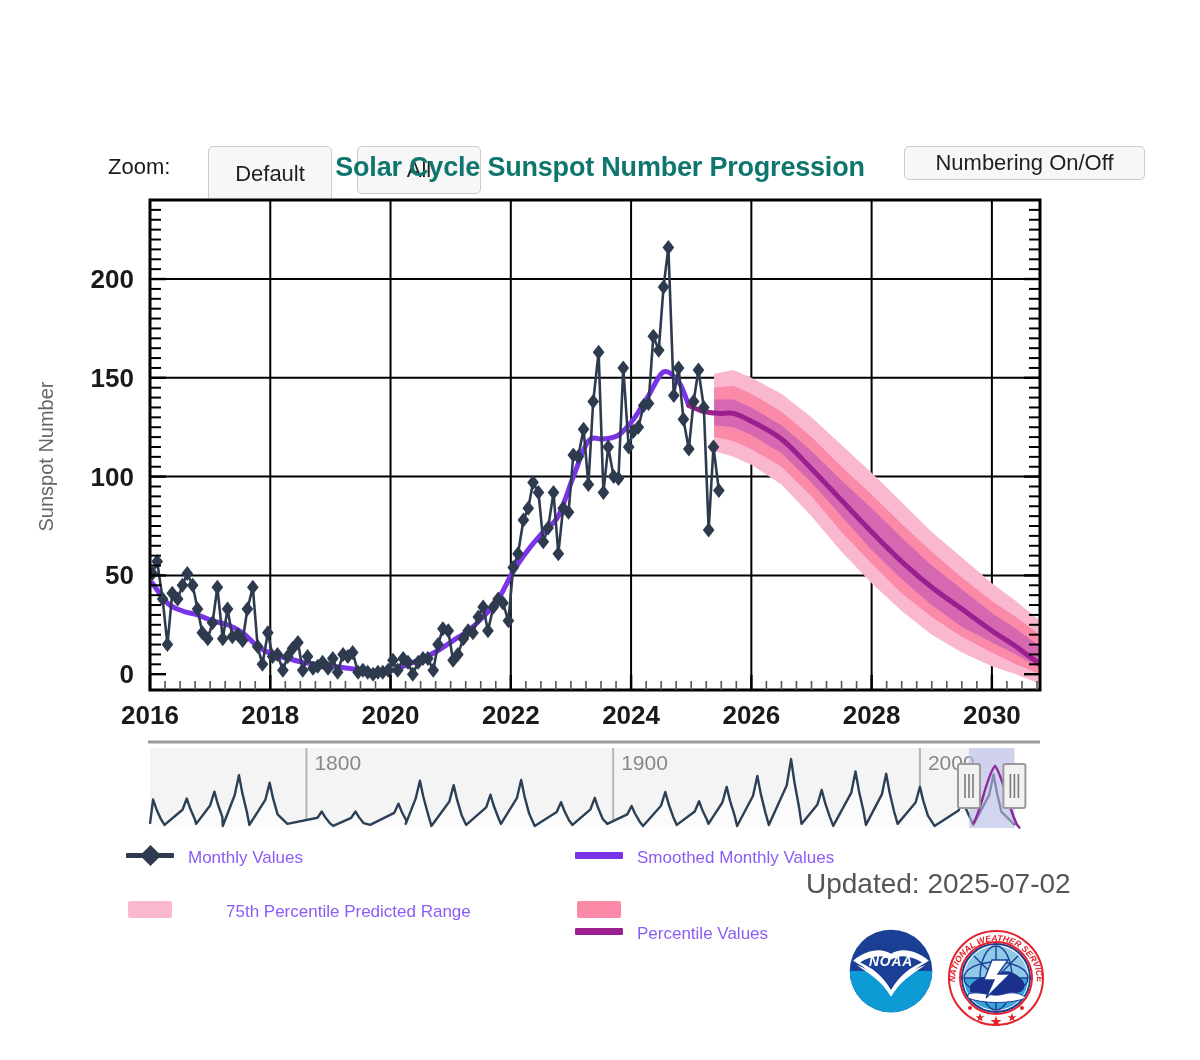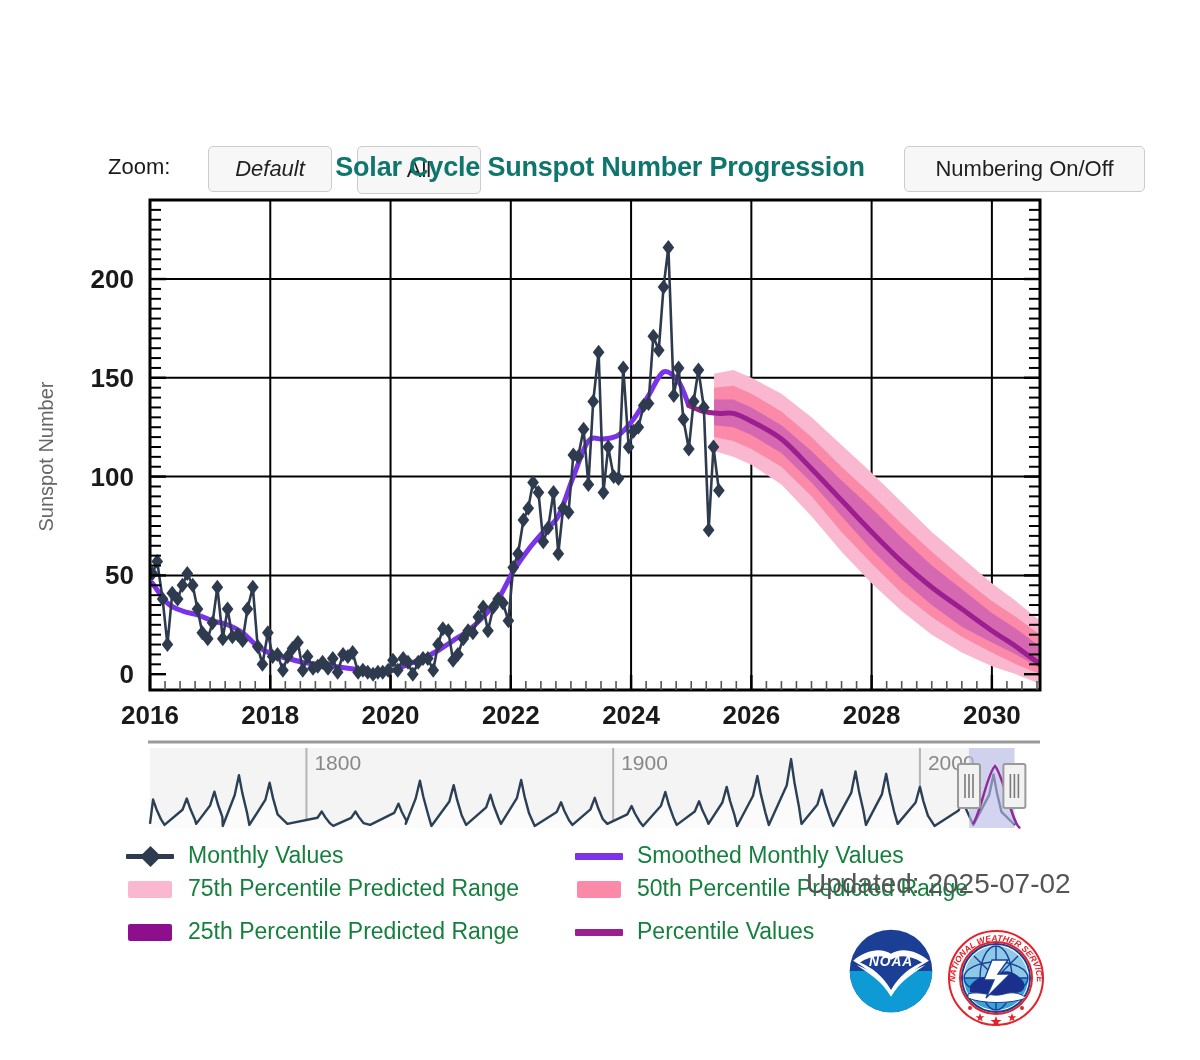--- a/index.html
+++ b/index.html
@@ -26,23 +26,23 @@
     border:1px solid #cccccc;
     border-radius:5px;
     font-size:22px;
     color:#1f1f1f;
     font-family:"Liberation Sans", sans-serif;
     display:flex;align-items:center;justify-content:center;
     cursor:pointer;
     box-sizing:border-box;
     padding:0;
   }
-  #btn-default{left:208px;top:76px;width:124px;height:46px;font-style:italic;}
+  #btn-default{left:208px;top:76px;width:124px;height:56px;}
   #btn-all{left:357px;top:76px;width:124px;height:48px;}
-  #btn-numbering{left:904px;top:76px;width:241px;height:46px;}
+  #btn-numbering{left:904px;top:76px;width:241px;height:34px;}
 
   
   #chart-title{
     position:absolute;left:0;top:152px;width:1200px;
     text-align:center;
     font-size:27px;font-weight:bold;color:#0f766e;
     font-family:"Liberation Sans", sans-serif;
     letter-spacing:-0.2px;
   }
 
@@ -62,29 +62,29 @@
     font-size:20px;color:#666666;
     font-family:"Liberation Sans", sans-serif;
   }
 
   
   #legend{
     position:absolute;left:126px;top:840px;width:930px;height:118px;
   }
   .leg-item{
     position:absolute;
-    display:flex;align-items:center;
-    font-size:23px;color:#15803d;
+    display:flex;align-items:flex-end;
+    font-size:17px;color:#8b5cf6;
     font-family:"Liberation Sans", sans-serif;
     white-space:nowrap;
   }
   .leg-col-a{left:0;}
   .leg-col-b{left:449px;}
   .leg-r0{top:2px;}
-  .leg-r1{top:35px;}
+  .leg-r1{top:56px;gap:38px;}
   .leg-r2{top:78px;}
   .leg-mark{
     width:48px;height:26px;margin-right:14px;
     position:relative;flex:0 0 48px;
   }
   .leg-mark .bar{
     position:absolute;left:0;top:9px;width:48px;height:9px;border-radius:1px;
   }
   .leg-mark .swatch{
     position:absolute;left:2px;top:5px;width:44px;height:17px;border-radius:2px;
@@ -479,29 +479,22 @@
     <span class="leg-mark">
       <span class="swatch" style="background:#f9b8d0;"></span>
     </span>
     <span>75th Percentile Predicted Range</span>
   </div>
 
   <div class="leg-item leg-col-b leg-r1">
     <span class="leg-mark">
       <span class="swatch" style="background:#fa8aa8;"></span>
     </span>
-    <span>50th Percentile Predicted Range</span>
   </div>
 
-  <div class="leg-item leg-col-a leg-r2">
-    <span class="leg-mark">
-      <span class="swatch" style="background:#8e0f8e;"></span>
-    </span>
-    <span>25th Percentile Predicted Range</span>
-  </div>
 
   <div class="leg-item leg-col-b leg-r2">
     <span class="leg-mark">
       <span class="bar" style="background:#9c1f8f;top:10px;height:7px;"></span>
     </span>
     <span>Percentile Values</span>
   </div>
 </div>
 
 <div id="updated">Updated: 2025-07-02</div>

